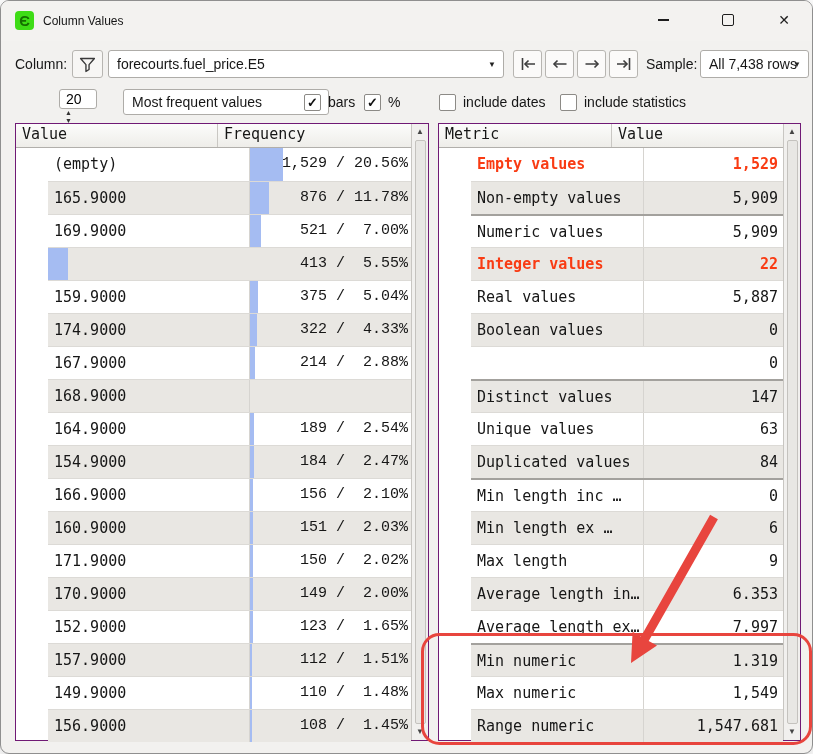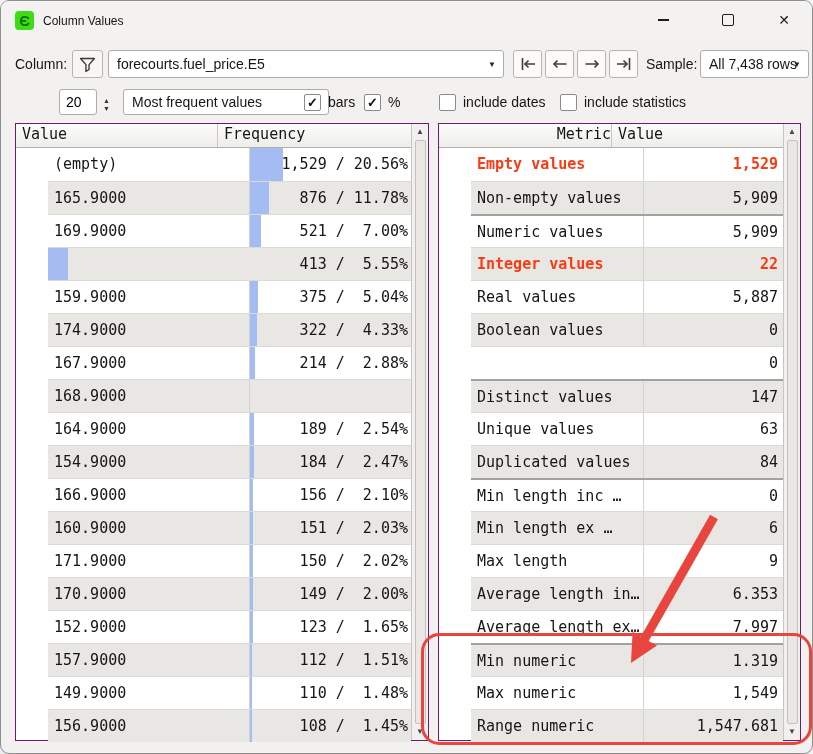--- a/index.html
+++ b/index.html
@@ -20,47 +20,47 @@
   .min-glyph{width:11px;height:1.4px;background:#1d1d1d;}
   .max-glyph{width:10px;height:10px;border:1.3px solid #1d1d1d;border-radius:2px;}
   
   .lbl{position:absolute;font-size:14px;line-height:28px;}
   .combo{position:absolute;height:28px;box-sizing:border-box;background:#fff;border:1px solid #aeaca8;
          border-radius:3px;font-size:14px;display:flex;align-items:center;padding-left:8px;}
   .combo .arrow{position:absolute;right:7px;font-size:8px;color:#222;}
   .icon-btn{position:absolute;box-sizing:border-box;background:#f7f6f4;border:1px solid #b7b5b1;
             border-radius:3px;display:flex;align-items:center;justify-content:center;}
   .navgroup .icon-btn{background:#fbfaf9;}
-  .spin{position:absolute;left:58px;top:88px;display:flex;height:32px;}
+  .spin{position:absolute;left:58px;top:88px;display:flex;height:32px;flex-direction:column;}
   .spin input{width:38px;height:26px;box-sizing:border-box;border:1px solid #aeaca8;border-radius:3px;
               font-size:14px;font-family:"Liberation Sans",sans-serif;padding-left:6px;background:#fff;}
   .spin-arrows{display:flex;flex-direction:column;justify-content:center;margin-left:3px;width:13px;}
   .spin-arrows span{font-size:7px;line-height:8px;color:#333;text-align:center;}
   .cb-item{position:absolute;display:flex;align-items:center;gap:7px;height:28px;top:87px;}
   .cb-0{left:303px}.cb-1{left:363px}.cb-2{left:438px}.cb-3{left:559px}
   .cb-box{width:17px;height:17px;box-sizing:border-box;background:#fff;border:1px solid #8c8a86;border-radius:2px;
           display:flex;align-items:center;justify-content:center;font-size:13px;font-weight:bold;color:#111;}
   .cb-label{font-size:14px;}
   
   .dtable{position:absolute;top:122px;height:618px;box-sizing:border-box;background:#fff;border:1px solid #701a75;}
   .t-left{left:14px;width:414px;}
   .t-right{left:437px;width:363px;}
   .thead{display:flex;height:24px;box-sizing:border-box;border-bottom:1px solid #b1afab;
          background:linear-gradient(#fcfcfb,#eeede9);
          font-family:"DejaVu Sans Mono",monospace;font-size:15px;}
   .th{box-sizing:border-box;padding:1px 0 0 6px;}
   .t-left .th-a{width:202px;border-right:1px solid #c9c7c3;}
-  .t-right .th-a{width:173px;border-right:1px solid #c9c7c3;text-align:right;}
+  .t-right .th-a{width:173px;border-right:1px solid #c9c7c3;}
   .tbody{position:absolute;top:24px;left:0;right:17px;font-family:"DejaVu Sans Mono",monospace;font-size:15px;}
   .row{display:flex;height:33px;box-sizing:border-box;border-top:1px solid #dcdad6;background:#fff;margin-left:32px;}
   .row:first-child{border-top:none;}
   .row:nth-child(even){background:#e9e7e3;}
   .row.sep{border-top:2px solid #a3a19d;}
   .cell-value{width:202px;box-sizing:border-box;border-right:1px solid #d6d4d0;padding:7px 0 0 6px;}
-  .cell-freq{position:relative;flex:1;}
+  .cell-freq{position:relative;flex:1;font-family:Liberation Mono, monospace;}
   .freq-bar{position:absolute;left:0;top:0;bottom:0;background:#a5bcf2;}
   .freq-text{position:absolute;right:3px;top:7px;white-space:pre;}
   .cell-metric{width:173px;box-sizing:border-box;border-right:1px solid #d6d4d0;padding:7px 0 0 6px;white-space:pre;}
   .cell-val{flex:1;text-align:right;padding:7px 5px 0 0;}
   .row.red .cell-metric,.row.red .cell-val{color:#f93b13;font-weight:bold;}
   
   .scrollbar{position:absolute;top:0;right:0;bottom:0;width:17px;box-sizing:border-box;z-index:3;
              background:#f1f0ee;border-left:1px solid #c8c6c2;display:flex;flex-direction:column;align-items:center;padding:3px 0;}
   .sb-arrow{font-size:8px;line-height:10px;color:#454545;}
   .sb-thumb{flex:1;width:11px;margin:3px 0;background:#e8e7e4;border:1px solid #c4c2be;border-radius:2px;box-sizing:border-box;}

